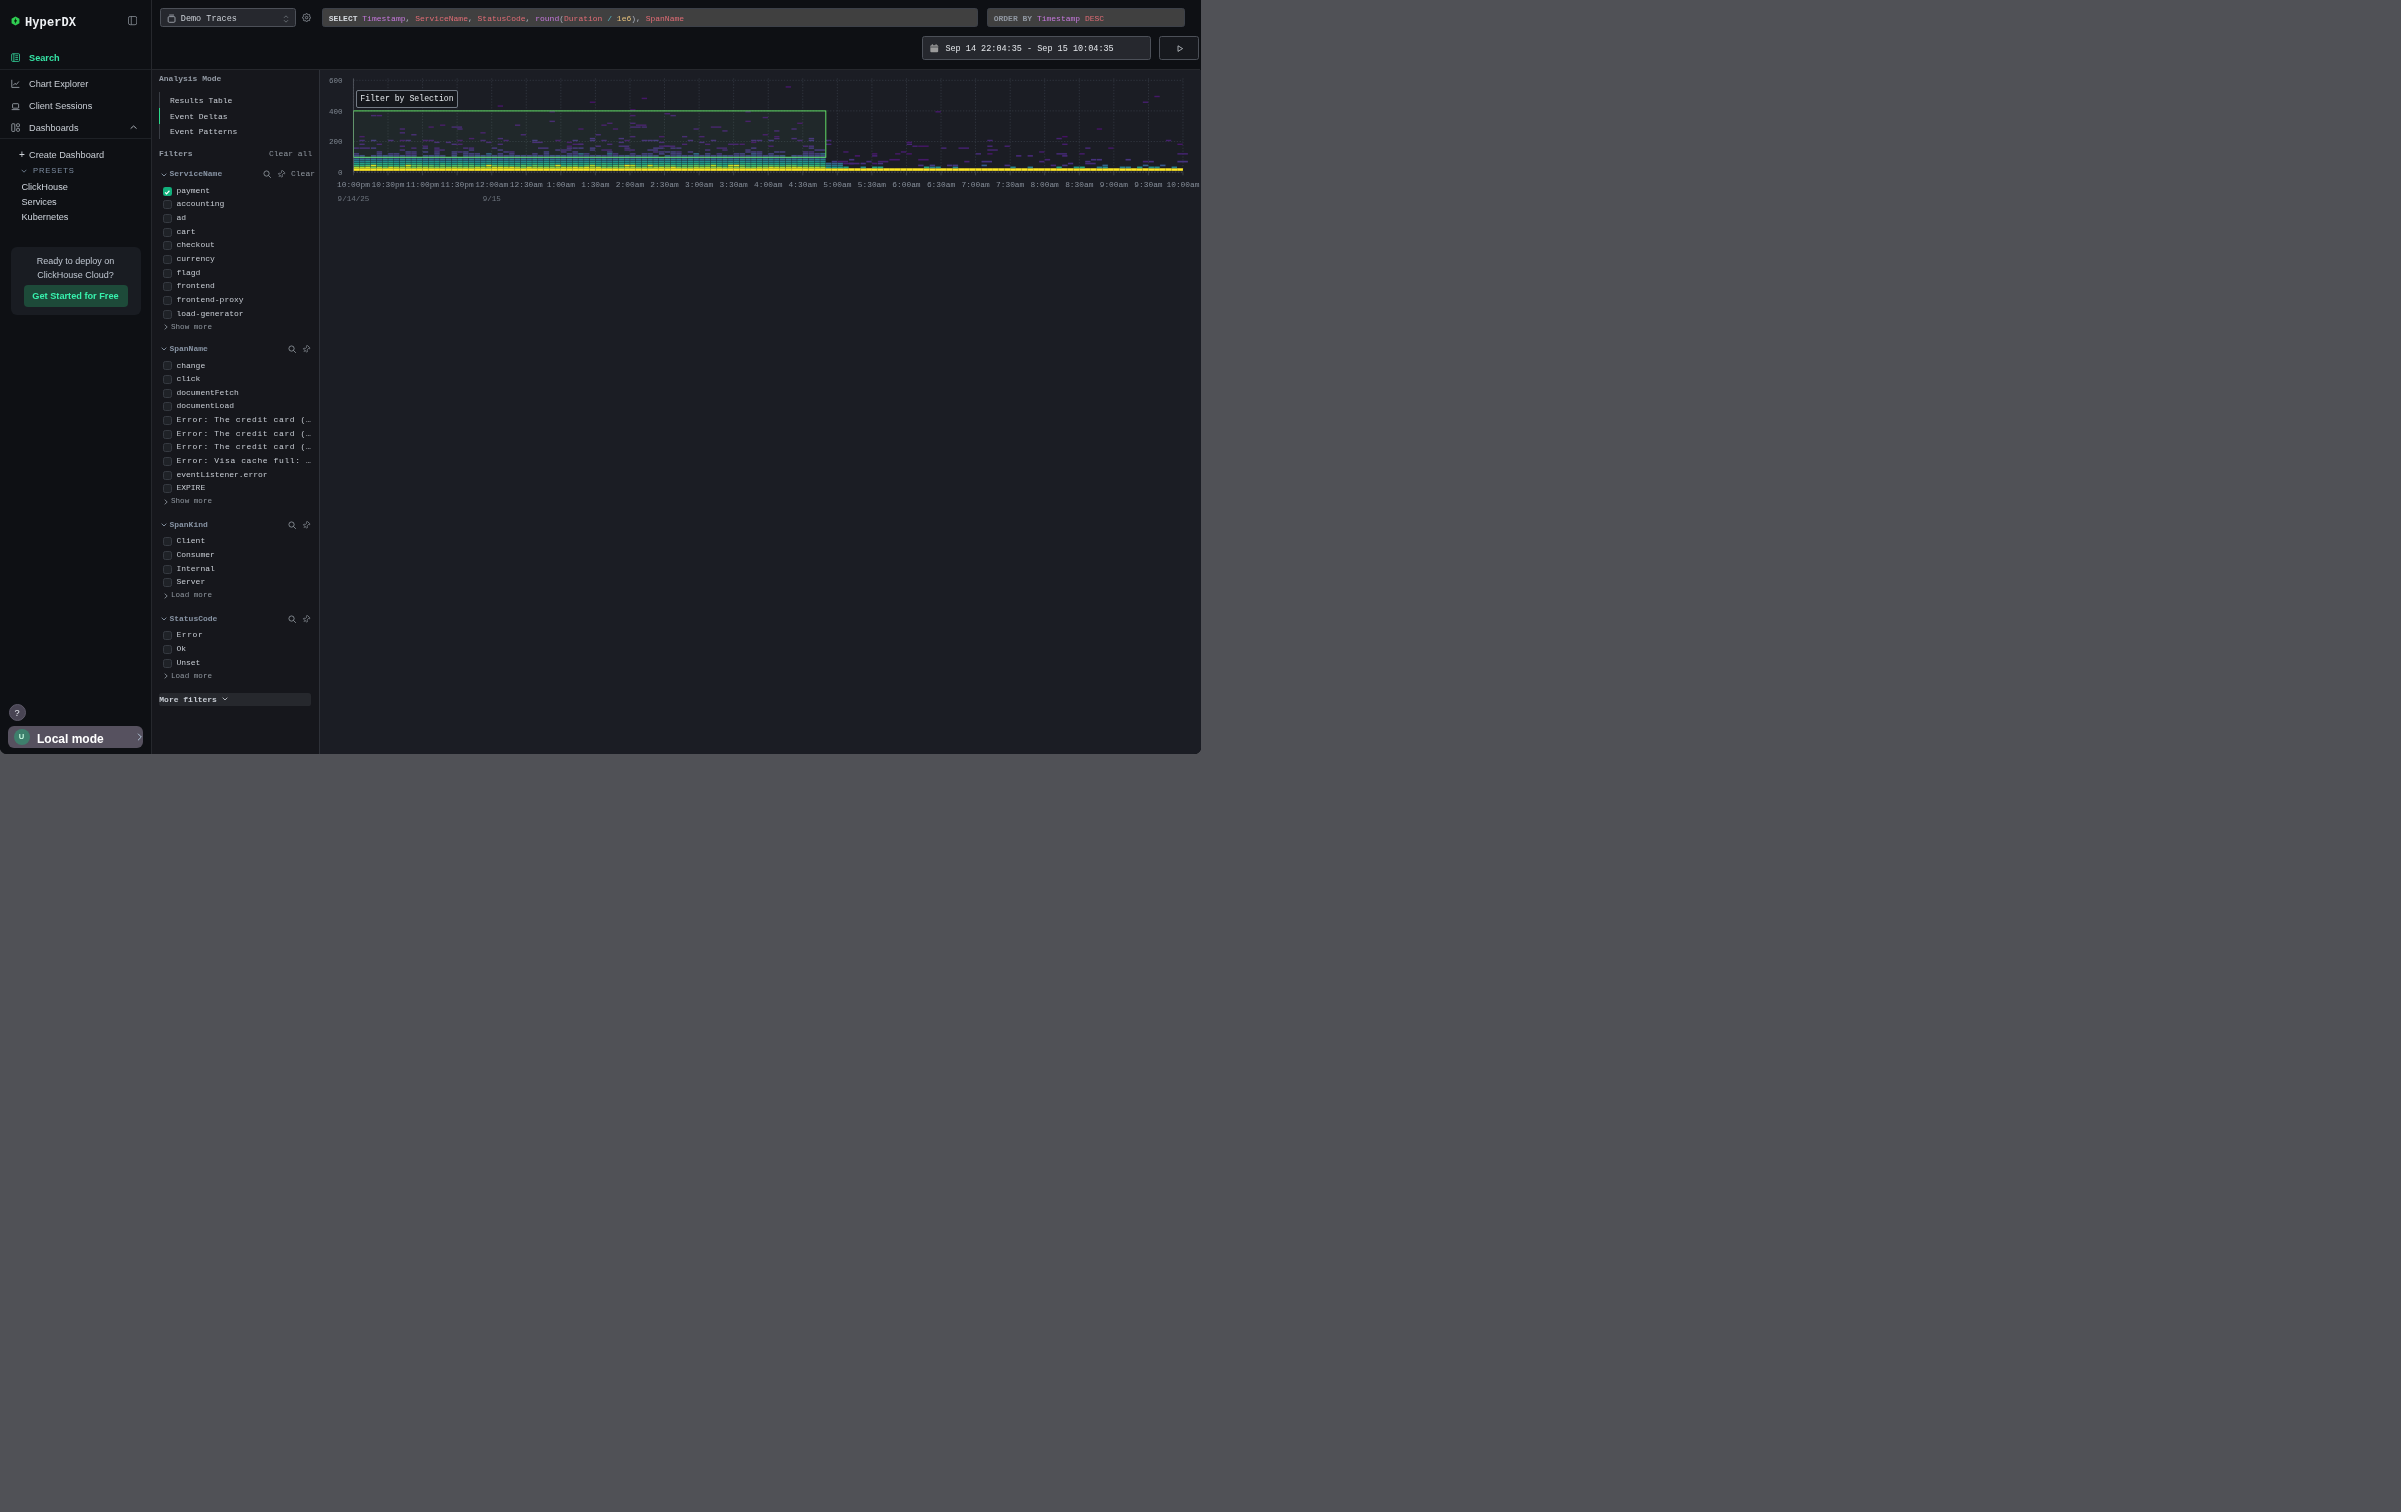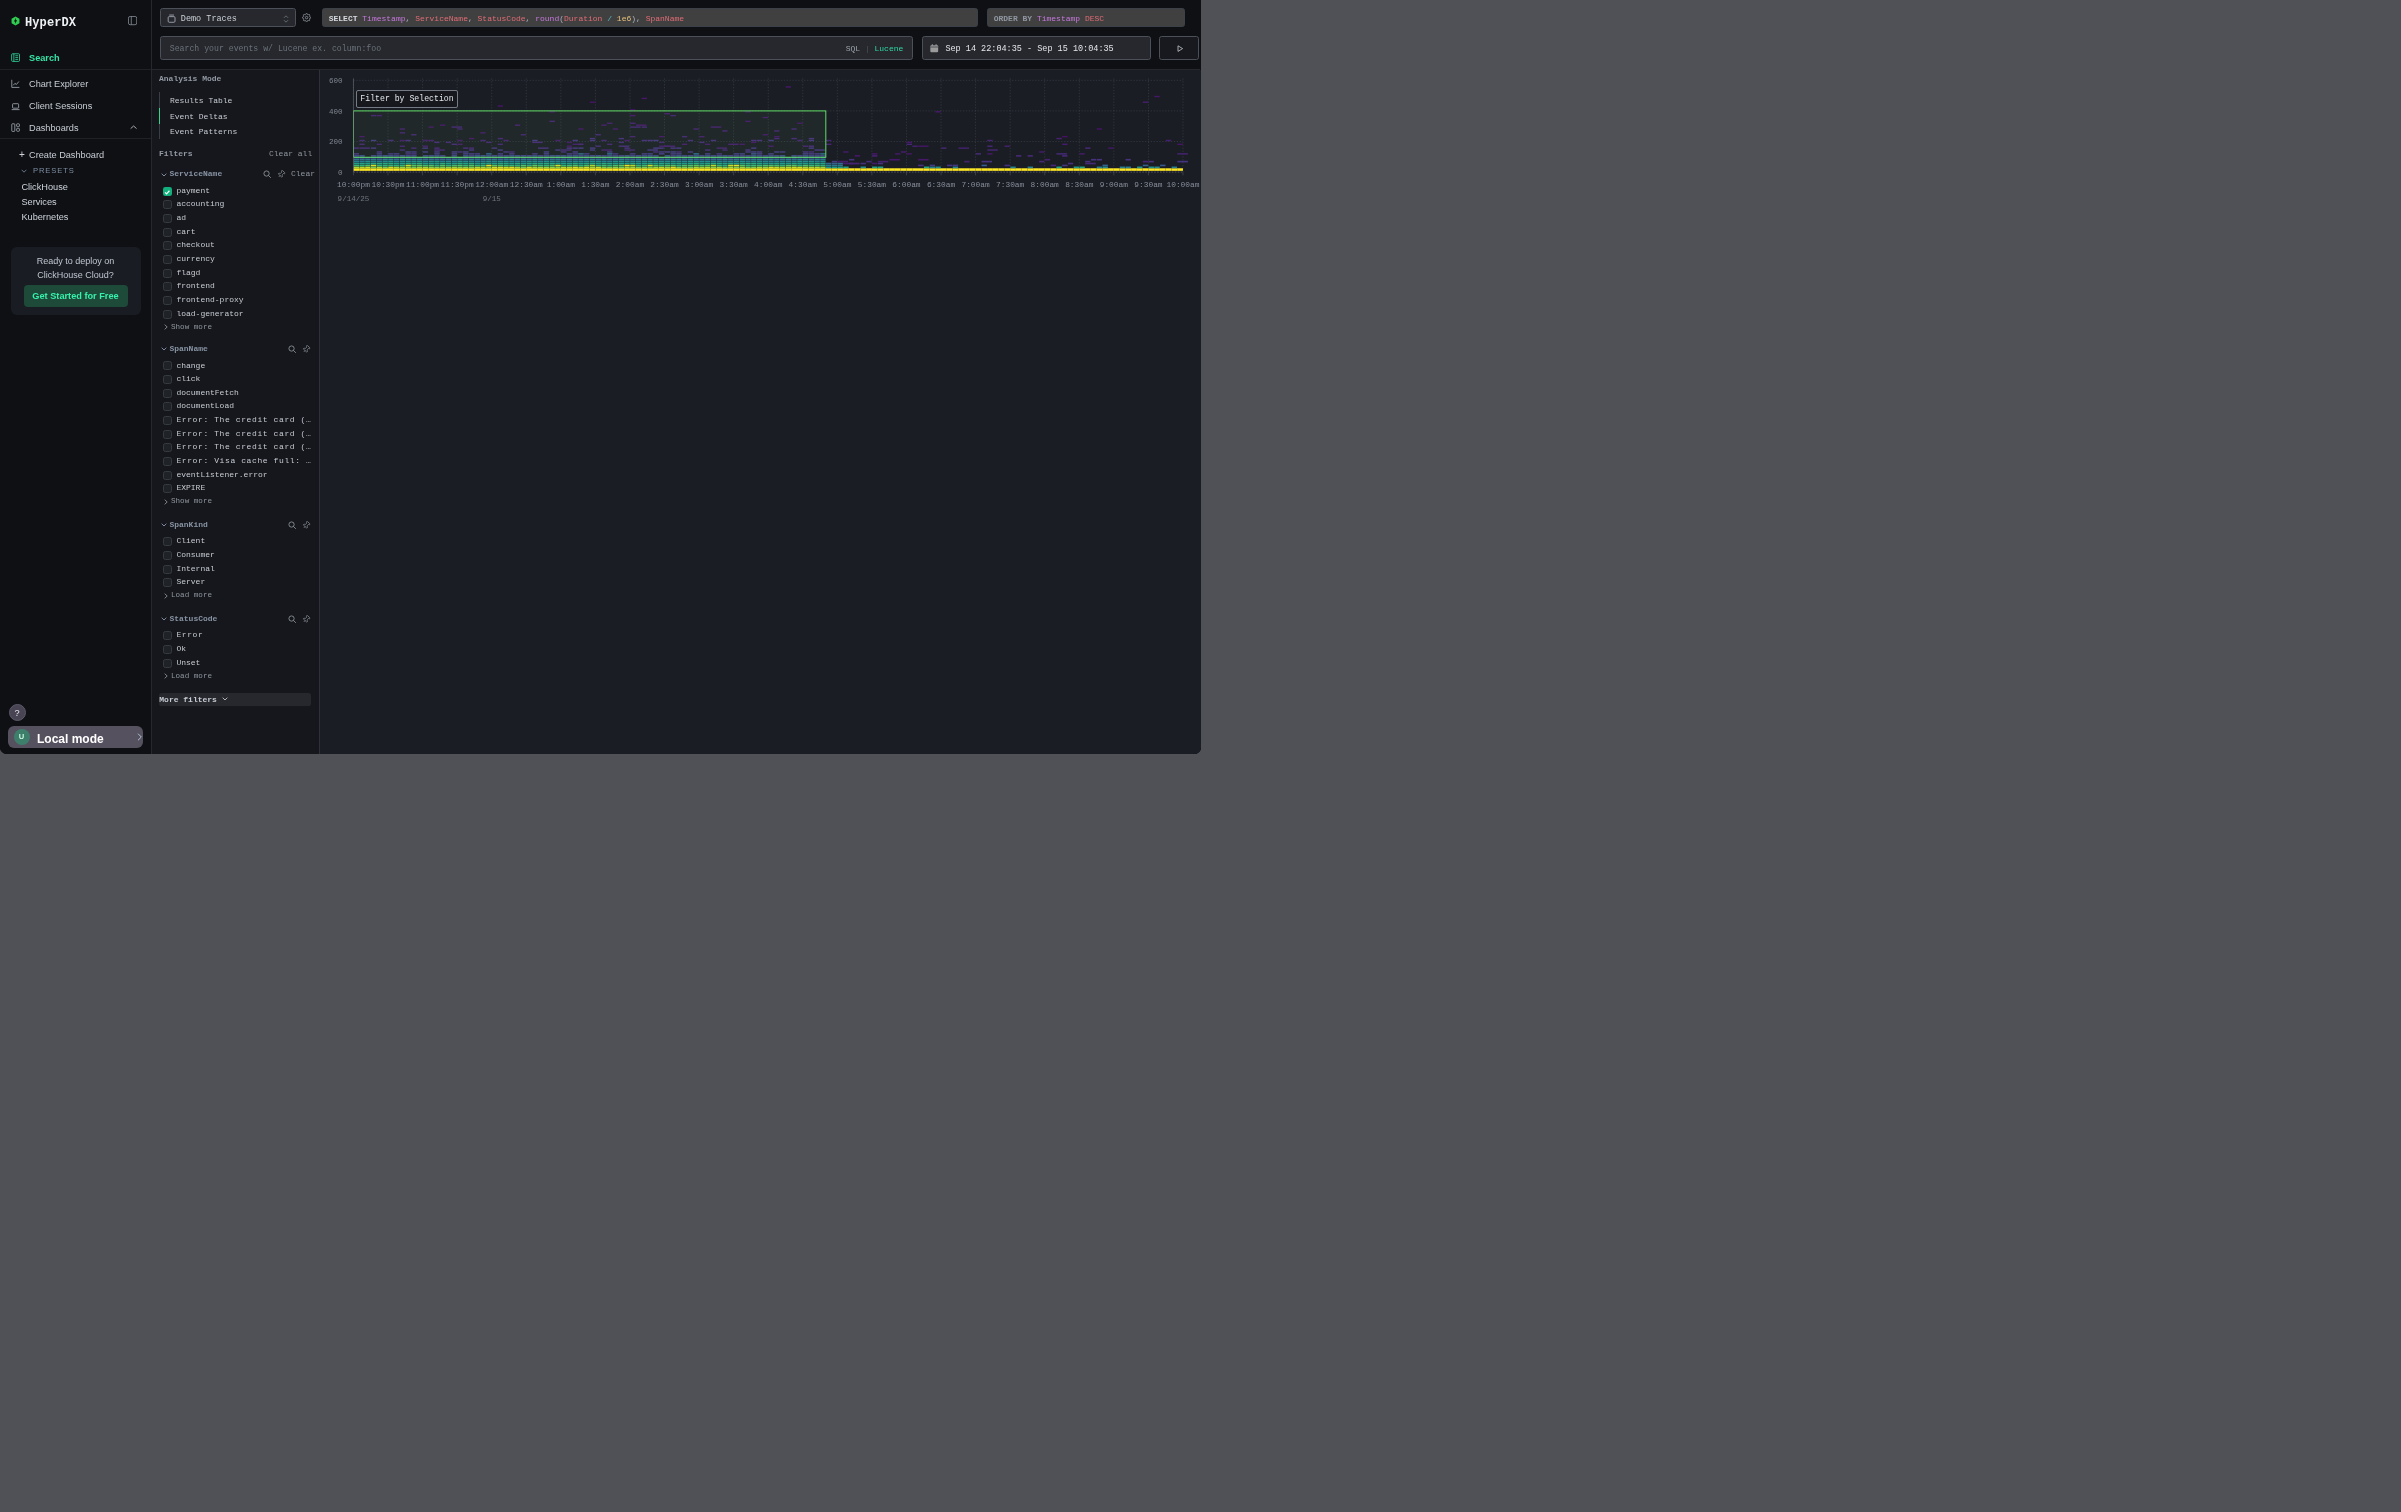--- a/index.html
+++ b/index.html
@@ -114,24 +114,20 @@
     </svg>
 
     <div class="sqlbox" style="left:170px;top:8px;width:656px;height:18.7px">
       <div class="abs" style="left:5.7px;top:4.6px;font-size:8px;white-space:pre"><span style="font-weight:bold;color:#d7dbe0">SELECT </span><span style="color:#c678dd">Timestamp</span><span style="color:#abb2bf">, </span><span style="color:#e06c75">ServiceName</span><span style="color:#abb2bf">, </span><span style="color:#e06c75">StatusCode</span><span style="color:#abb2bf">, </span><span style="color:#c678dd">round</span><span style="color:#abb2bf">(</span><span style="color:#e06c75">Duration</span><span style="color:#abb2bf"> </span><span style="color:#56b6c2">/</span><span style="color:#abb2bf"> </span><span style="color:#e5c07b">1e6</span><span style="color:#abb2bf">), </span><span style="color:#e06c75">SpanName</span></div>
     </div>
 
     <div class="sqlbox" style="left:835px;top:8px;width:198px;height:19px">
       <div class="abs" style="left:5.7px;top:4.6px;font-size:8px;white-space:pre"><span style="font-weight:bold;color:#8f96a0">ORDER BY </span><span style="color:#c678dd">Timestamp</span> <span style="color:#e06c75">DESC</span></div>
     </div>
 
-    <div class="inbox" style="left:7.8px;top:36px;width:753px;height:24px">
-      <div class="abs" style="left:9px;top:7px;font-size:8.2px;color:#6b7279">Search your events w/ Lucene ex. column:foo</div>
-      <div class="abs" style="right:8.5px;top:7px;font-size:8px"><span style="color:#9aa1a8">SQL</span><span style="color:#4d5359"> | </span><span style="color:#2fd6a4">Lucene</span></div>
-    </div>
 
     <div class="inbox" style="left:770px;top:36px;width:229px;height:24px">
       <svg class="abs" style="left:7px;top:7.2px" width="8.5" height="8.5" viewBox="0 0 13 13">
         <rect x="0.5" y="1.8" width="12" height="10.7" rx="1.6" fill="#9b9b9b"></rect>
         <rect x="2.6" y="0.2" width="2.1" height="2.6" rx="0.8" fill="#9b9b9b"></rect>
         <rect x="8.3" y="0.2" width="2.1" height="2.6" rx="0.8" fill="#9b9b9b"></rect>
         <line x1="0.5" y1="4.6" x2="12.5" y2="4.6" stroke="#26282e" stroke-width="1"></line>
       </svg>
       <div class="abs" style="left:22.4px;top:6.6px;font-size:8.5px;color:#e3e6ea">Sep 14 22:04:35 - Sep 15 10:04:35</div>
     </div>

